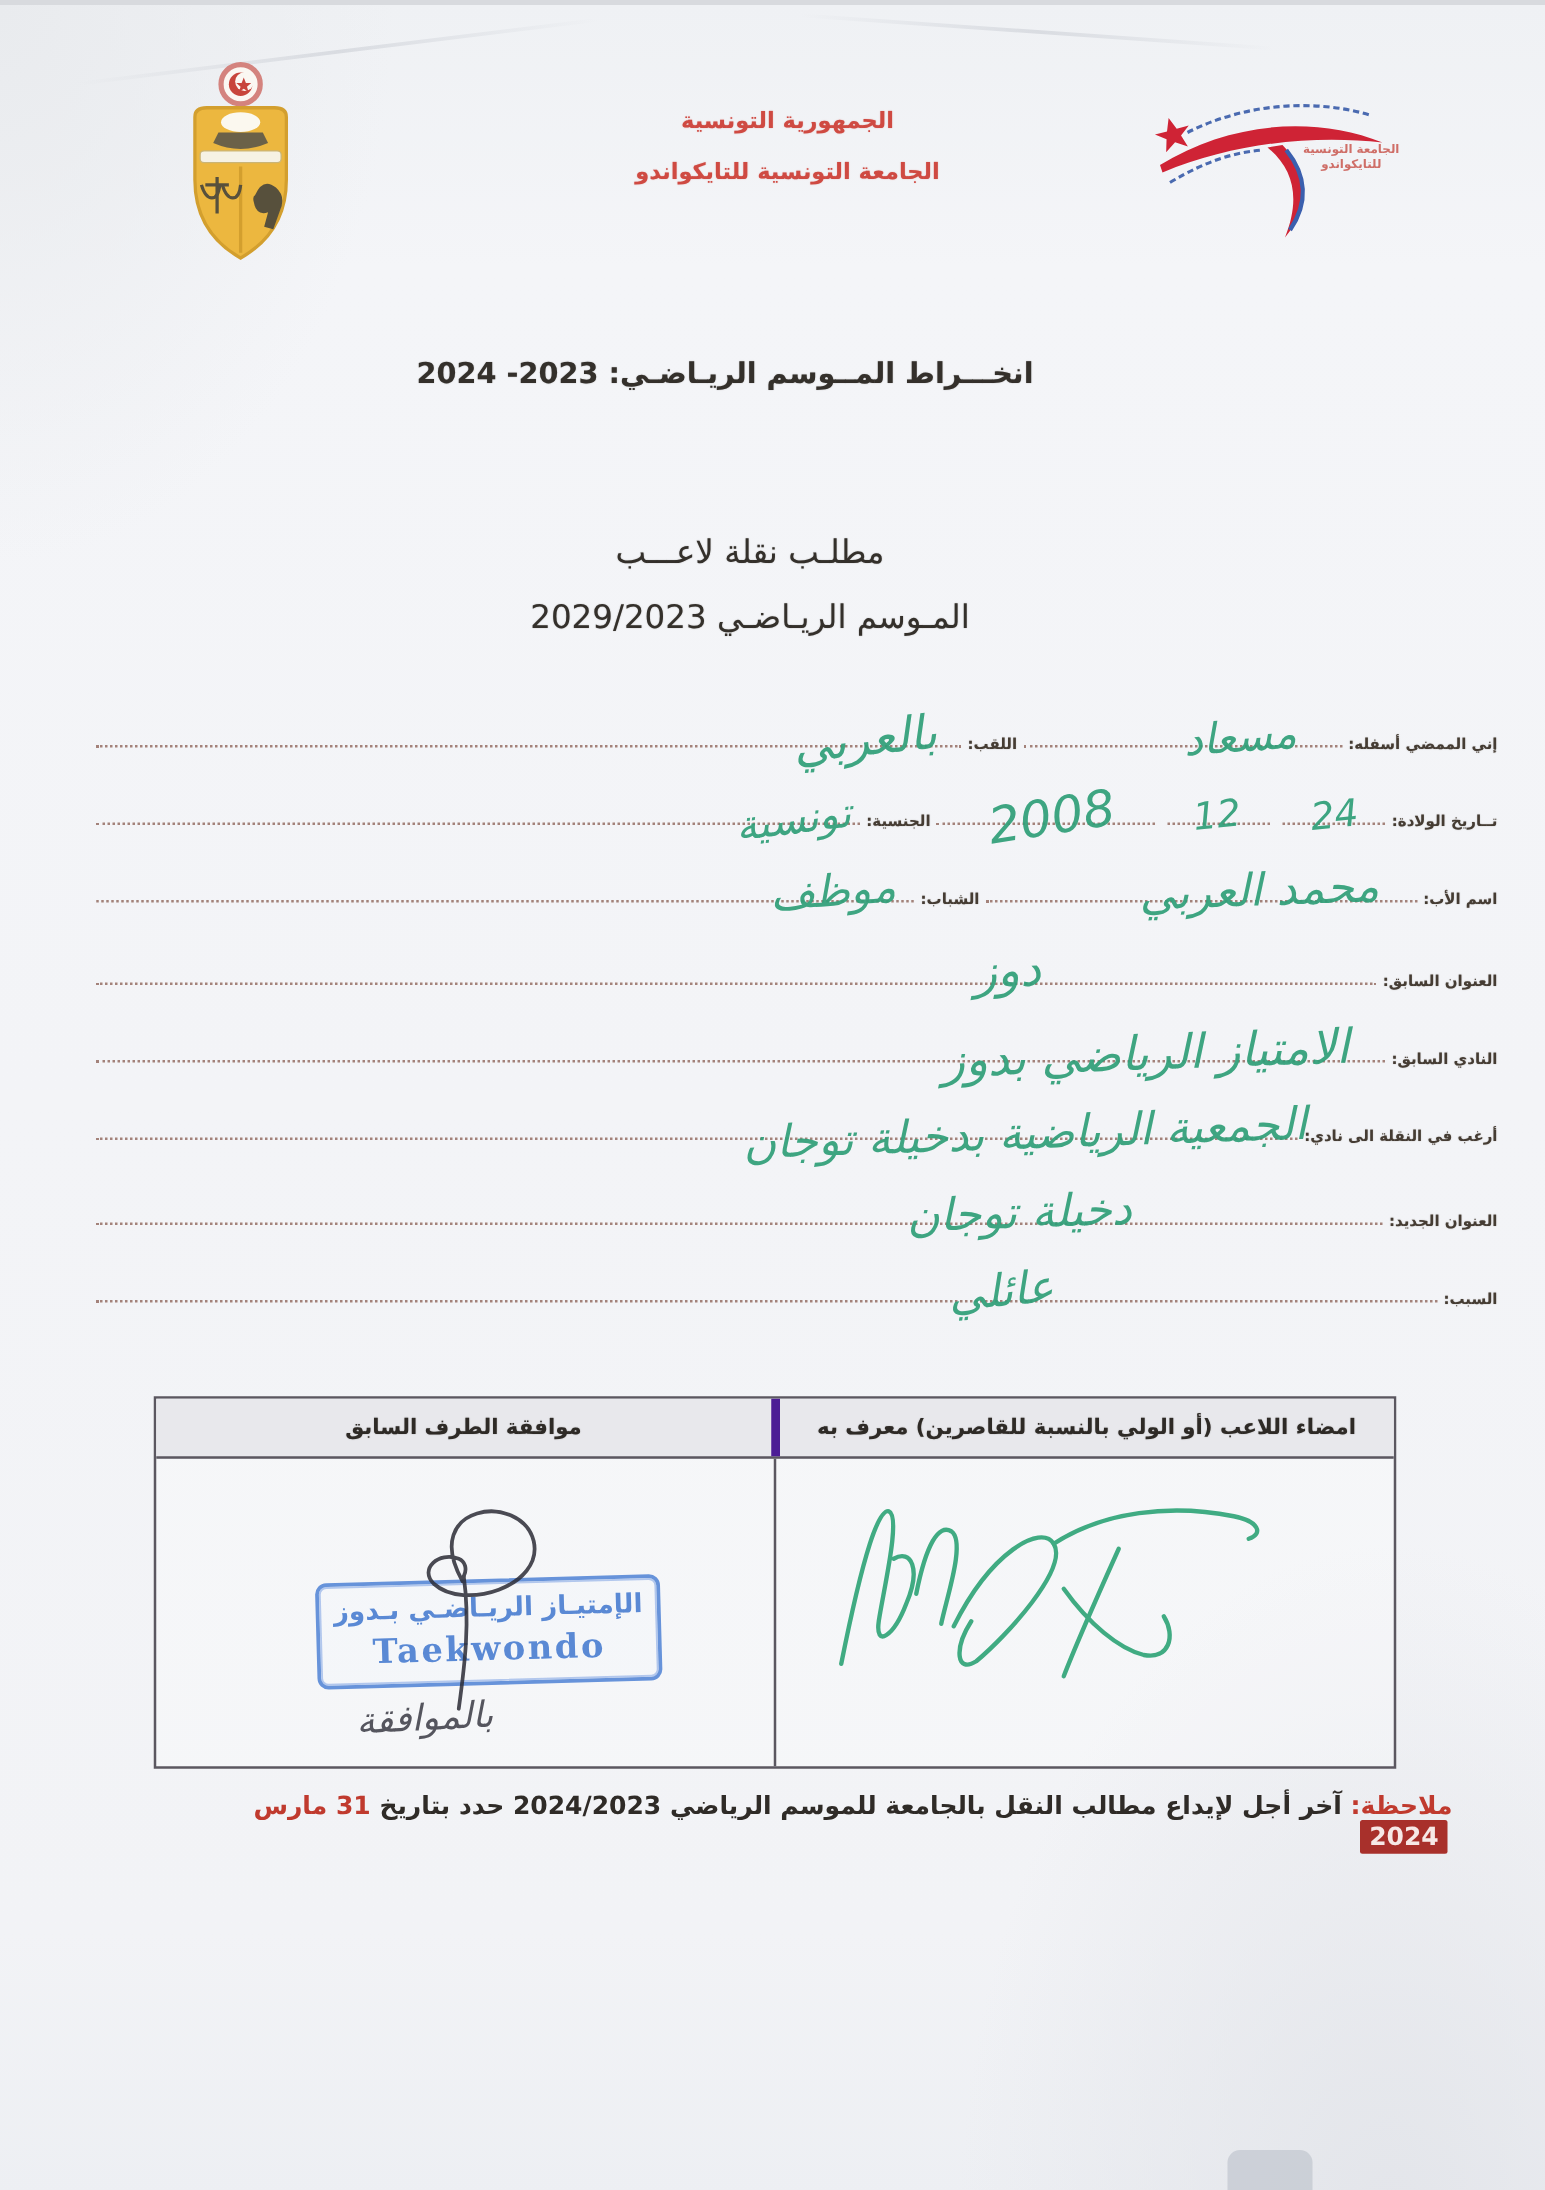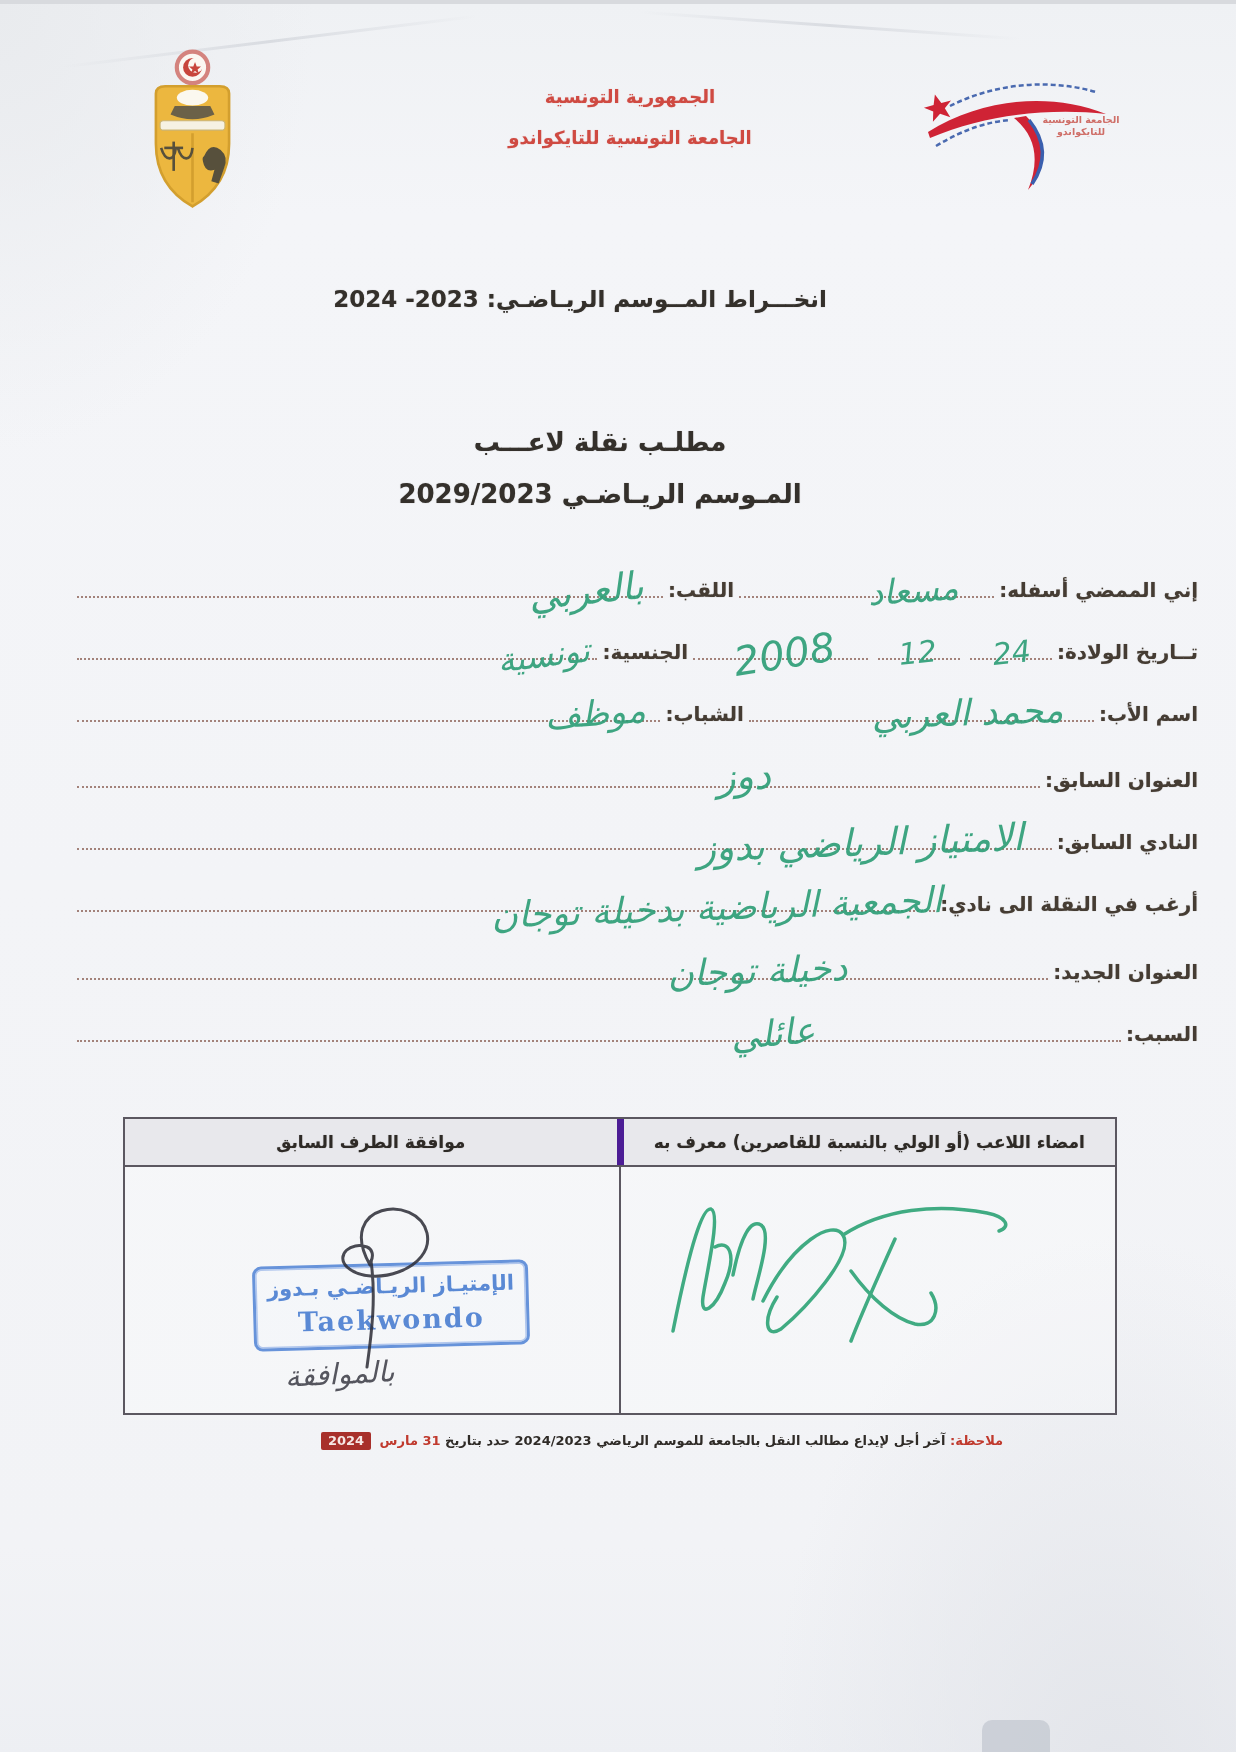--- a/index.html
+++ b/index.html
@@ -20,26 +20,26 @@
     color:var(--header-red,#cf4a42);font-weight:bold;font-size:18px;line-height:41px;
     text-shadow:0 0 1px rgba(207,74,66,.45);}
   .fedlogo{position:absolute;left:872px;top:52px;width:256px;height:160px;}
   .fedlogo .caption{position:absolute;right:6px;top:58px;width:82px;font-size:9.5px;line-height:12px;
     color:#c9574f;text-align:center;font-weight:bold;opacity:.85;}
 
   
   .title-enroll{position:absolute;left:220px;top:282px;width:720px;text-align:center;
     font-size:23px;font-weight:bold;color:#34302b;text-shadow:0 0 1px rgba(52,48,43,.4);}
   .title-block{position:absolute;left:290px;top:412px;width:620px;text-align:center;
-    font-size:26px;font-weight:bold;color:#34302b;line-height:52px;text-shadow:0 0 1px rgba(52,48,43,.4);}
+    font-size:26px;font-weight:normal;color:#34302b;line-height:52px;text-shadow:0 0 1px rgba(52,48,43,.4);}
 
   
   .form{position:absolute;left:72px;top:540px;width:1126px;}
   .frow{display:flex;direction:rtl;align-items:flex-end;position:relative;}
-  .lbl{font-size:20px;font-weight:bold;color:#453c33;white-space:nowrap;padding-bottom:2px;
+  .lbl{font-size:12px;font-weight:bold;color:#453c33;white-space:nowrap;padding-bottom:2px;
     text-shadow:0 0 1px rgba(69,60,51,.4);}
   .dots{border-bottom:2px dotted #a3827a;margin:0 5px 6px 5px;position:relative;min-width:30px;}
   .hand{position:absolute;bottom:-8px;right:10px;line-height:1;white-space:nowrap;
     color:var(--ink-green,#2f9f78);font-style:italic;opacity:.92;transform-origin:right bottom;pointer-events:none;}
 
   
   .sigtable{position:absolute;left:123px;top:1113px;width:990px;border:2px solid #5b5760;background:rgba(255,255,255,.25);}
   .thead{display:flex;direction:rtl;background:#e8e8ec;border-bottom:2px solid #5b5760;height:46px;align-items:center;}
   .th{flex:1;text-align:center;font-size:17px;font-weight:bold;color:#2e2a26;text-shadow:0 0 1px rgba(46,42,38,.4);}
   .th:first-child{border-left:7px solid #4c1d95;align-self:stretch;display:flex;align-items:center;justify-content:center;}
@@ -50,22 +50,22 @@
     border:3.5px solid var(--stamp-blue,#5b8bd8);border-radius:9px;transform:rotate(-1.6deg);
     color:#4d80d2;box-shadow:inset 0 0 0 1.5px rgba(154,182,232,.8);opacity:.92;background:rgba(245,248,255,.25);}
   .stamp .ar{font-size:21px;font-weight:bold;letter-spacing:1px;display:block;}
   .stamp .lat{font-family:"DejaVu Serif",serif;font-size:27px;font-weight:bold;letter-spacing:2px;display:block;margin-top:6px;direction:ltr;}
   .pen-sig{position:absolute;left:150px;top:20px;}
   .approval{position:absolute;left:160px;top:190px;font-size:29px;color:#3a3a44;font-style:italic;
     transform:rotate(-3deg);opacity:.85;}
   .player-sig{position:absolute;right:90px;top:12px;}
 
   
-  .note{position:absolute;right:74px;top:1428px;width:1000px;direction:rtl;text-align:center;
-    font-size:13px;font-weight:bold;color:#2f2b27;}
+  .note{position:absolute;right:74px;top:1428px;width:1000px;direction:rtl;text-align:right;
+    font-size:20px;font-weight:bold;color:#2f2b27;}
   .note .red{color:var(--note-red,#c03a2e);}
   .note .yearbox{background:#a8302b;color:#f6e8e6;padding:1px 7px 2px 7px;border-radius:2px;margin-right:4px;display:inline-block;}
   .scan-blob{position:absolute;right:186px;bottom:-12px;width:68px;height:48px;background:#c7cbd3;border-radius:10px;opacity:.85;}
 </style>
 </head>
 <body>
 
 <div class="page">
 
   <div class="crease" style="left:60px;top:36px;width:420px;"></div>

